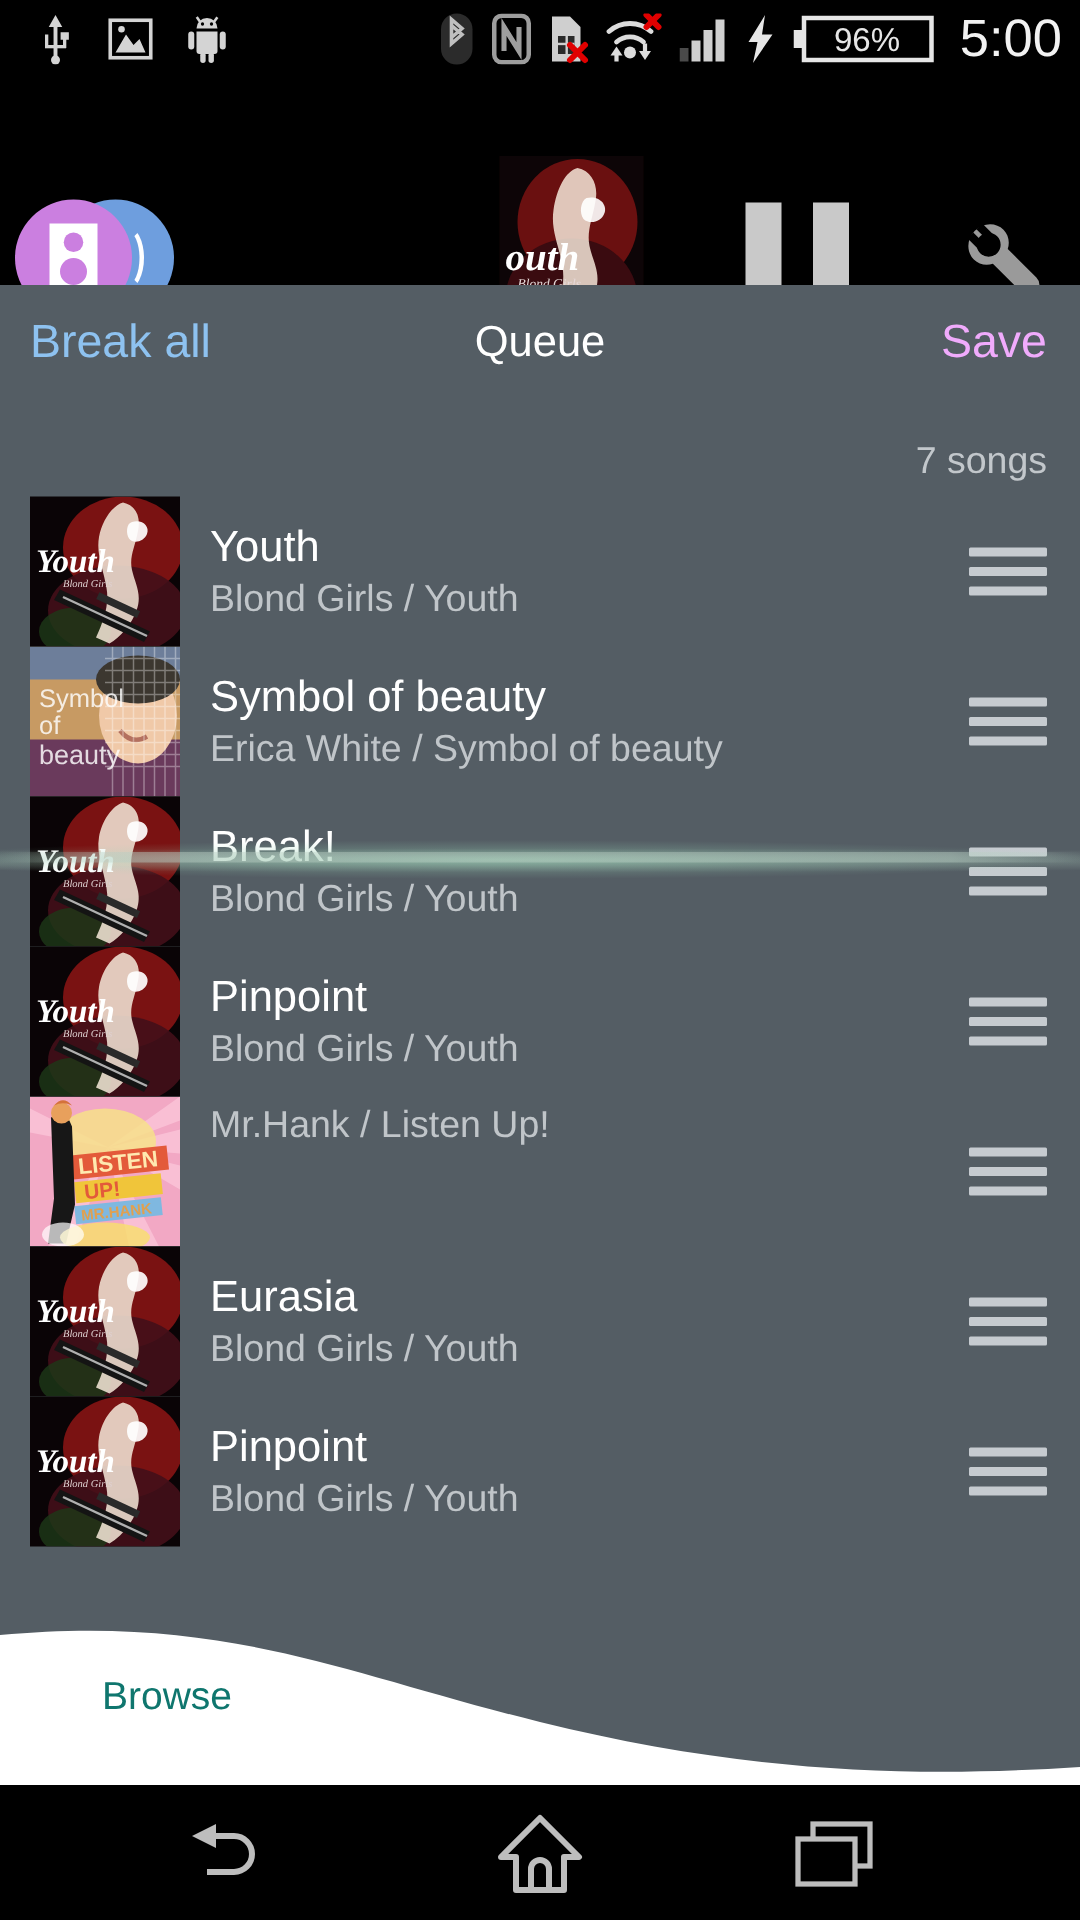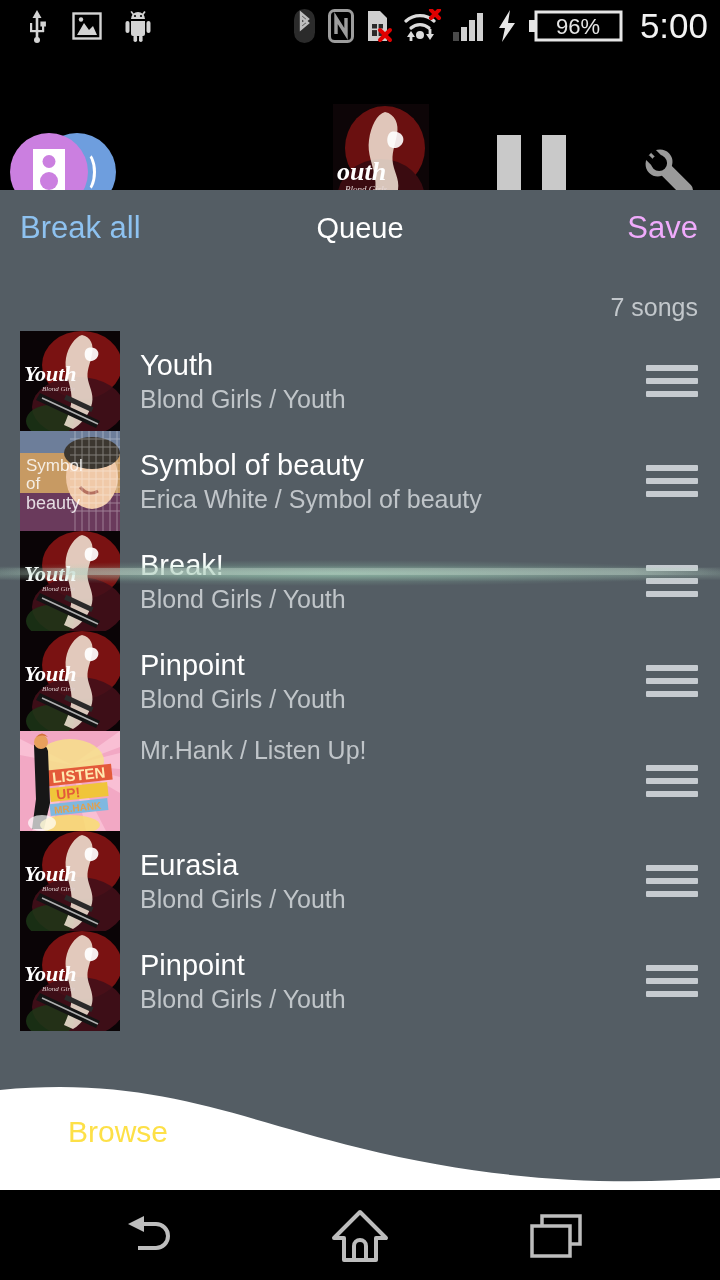--- a/index.html
+++ b/index.html
@@ -88,22 +88,22 @@
           background:
             radial-gradient(ellipse 400px 13px at 46% 50%, rgba(150,210,180,0.55) 0%, rgba(150,210,180,0.22) 55%, rgba(150,210,180,0) 100%),
             radial-gradient(ellipse 700px 8px at 50% 52%, rgba(190,225,205,0.40) 0%, rgba(190,225,205,0) 100%);
   }
   #lens2 { position:absolute; left:0; top:378px; width:720px; height:7px;
            pointer-events:none;
            background:linear-gradient(90deg, rgba(170,190,185,0.0) 0%, rgba(185,205,195,0.45) 12%, rgba(200,215,205,0.35) 48%, rgba(185,205,195,0.45) 88%, rgba(170,190,185,0.0) 100%); }
 
   
   #browse-zone { position:absolute; left:0; top:1080px; width:720px; height:110px; }
-  #browse-label { position:absolute; left:68px; top:1115px; color:#fde047;
-                  font-size:30px; z-index:3; }
+  #browse-label { position:absolute; left:68px; top:1115px; color:#0f766e;
+                  font-size:26px; z-index:3; }
 
   
   #navbar { position:absolute; left:0; top:1190px; width:720px; height:90px;
             background:#000; }
   .nav-btn { position:absolute; top:0; width:180px; height:90px; }
   .nav-back   { left:70px; }
   .nav-home   { left:270px; }
   .nav-recent { left:470px; }
 </style>
 </head>

